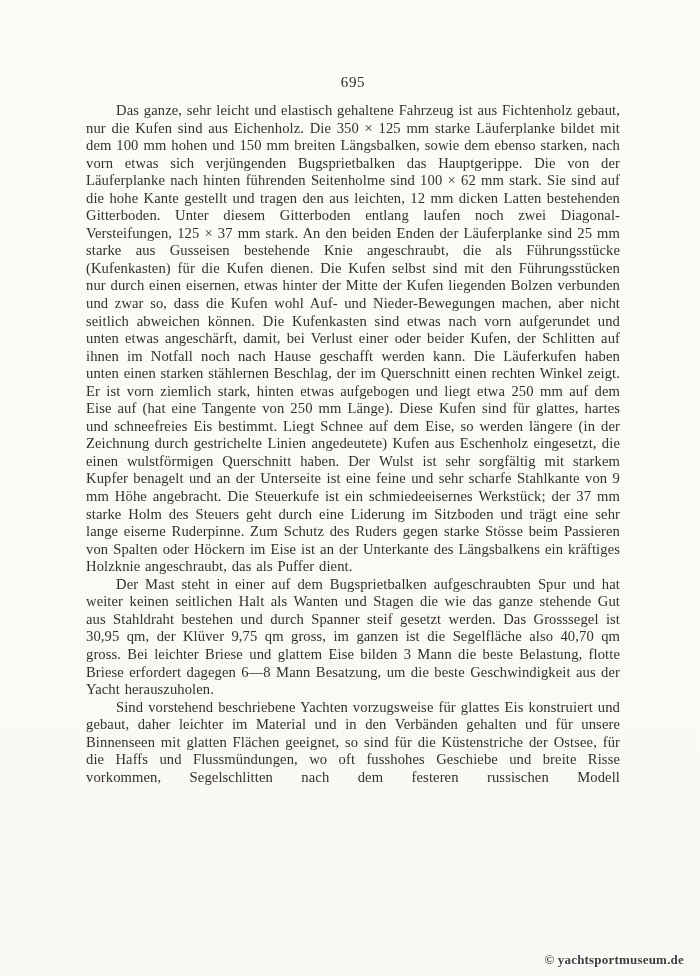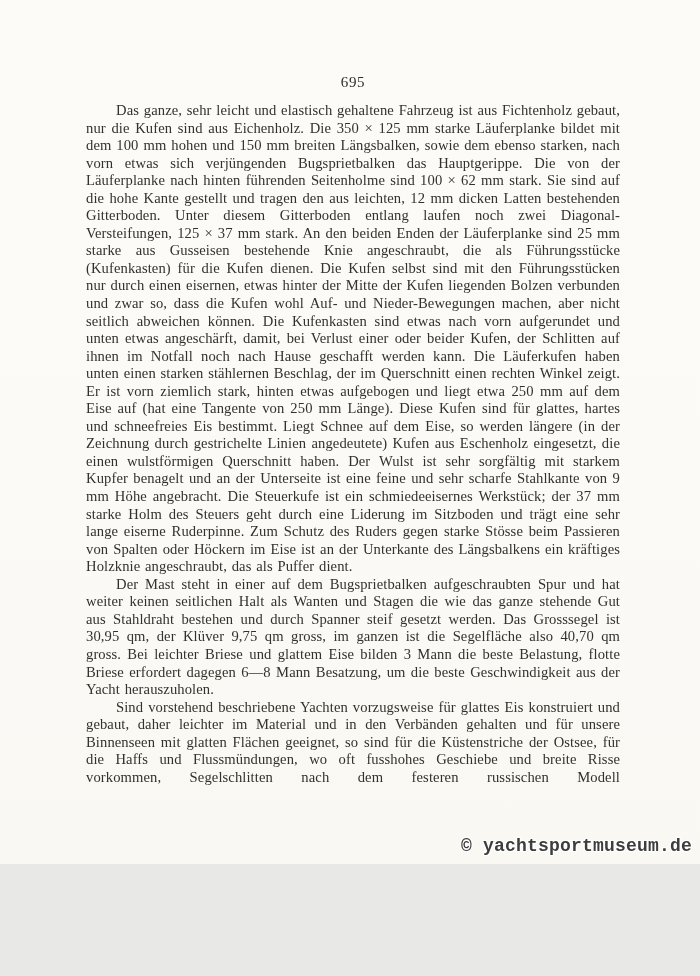--- a/index.html
+++ b/index.html
@@ -1,19 +1,19 @@
 <!DOCTYPE html>
 <html lang="de"><head>
 <meta charset="utf-8">
 <style>
   html, body { margin: 0; padding: 0; background: #e8e8e6; }
   .page {
     position: relative;
     width: 700px;
-    height: 864px;
+    height: 976px;
     margin: 0 auto;
     background: linear-gradient(180deg, #fcfbf8 0%, #fbfaf6 55%, #faf8f3 100%);
     font-family: "Liberation Serif", "DejaVu Serif", serif;
     color: #34312b;
     overflow: hidden;
   }
   .page-number {
     position: absolute;
     top: 74px;
     left: 86px;
@@ -37,25 +37,25 @@
   .para {
     margin: 0;
     text-indent: 30px;
   }
   .para.cont-last {
     
     text-align-last: justify;
   }
   .watermark {
     position: absolute;
-    right: 8px;
+    right: 16px;
     bottom: 8px;
-    font-family: Liberation Mono, monospace;
+    font-family: Liberation Serif, serif;
     font-weight: 700;
-    font-size: 18px;
+    font-size: 13px;
     letter-spacing: 0.2px;
     color: #3d3d3d;
     text-shadow:
       -1px -1px 1px #ffffff,
        1px -1px 1px #ffffff,
       -1px  1px 1px #ffffff,
        1px  1px 1px #ffffff,
        0 0 3px #ffffff;
   }
 </style>

